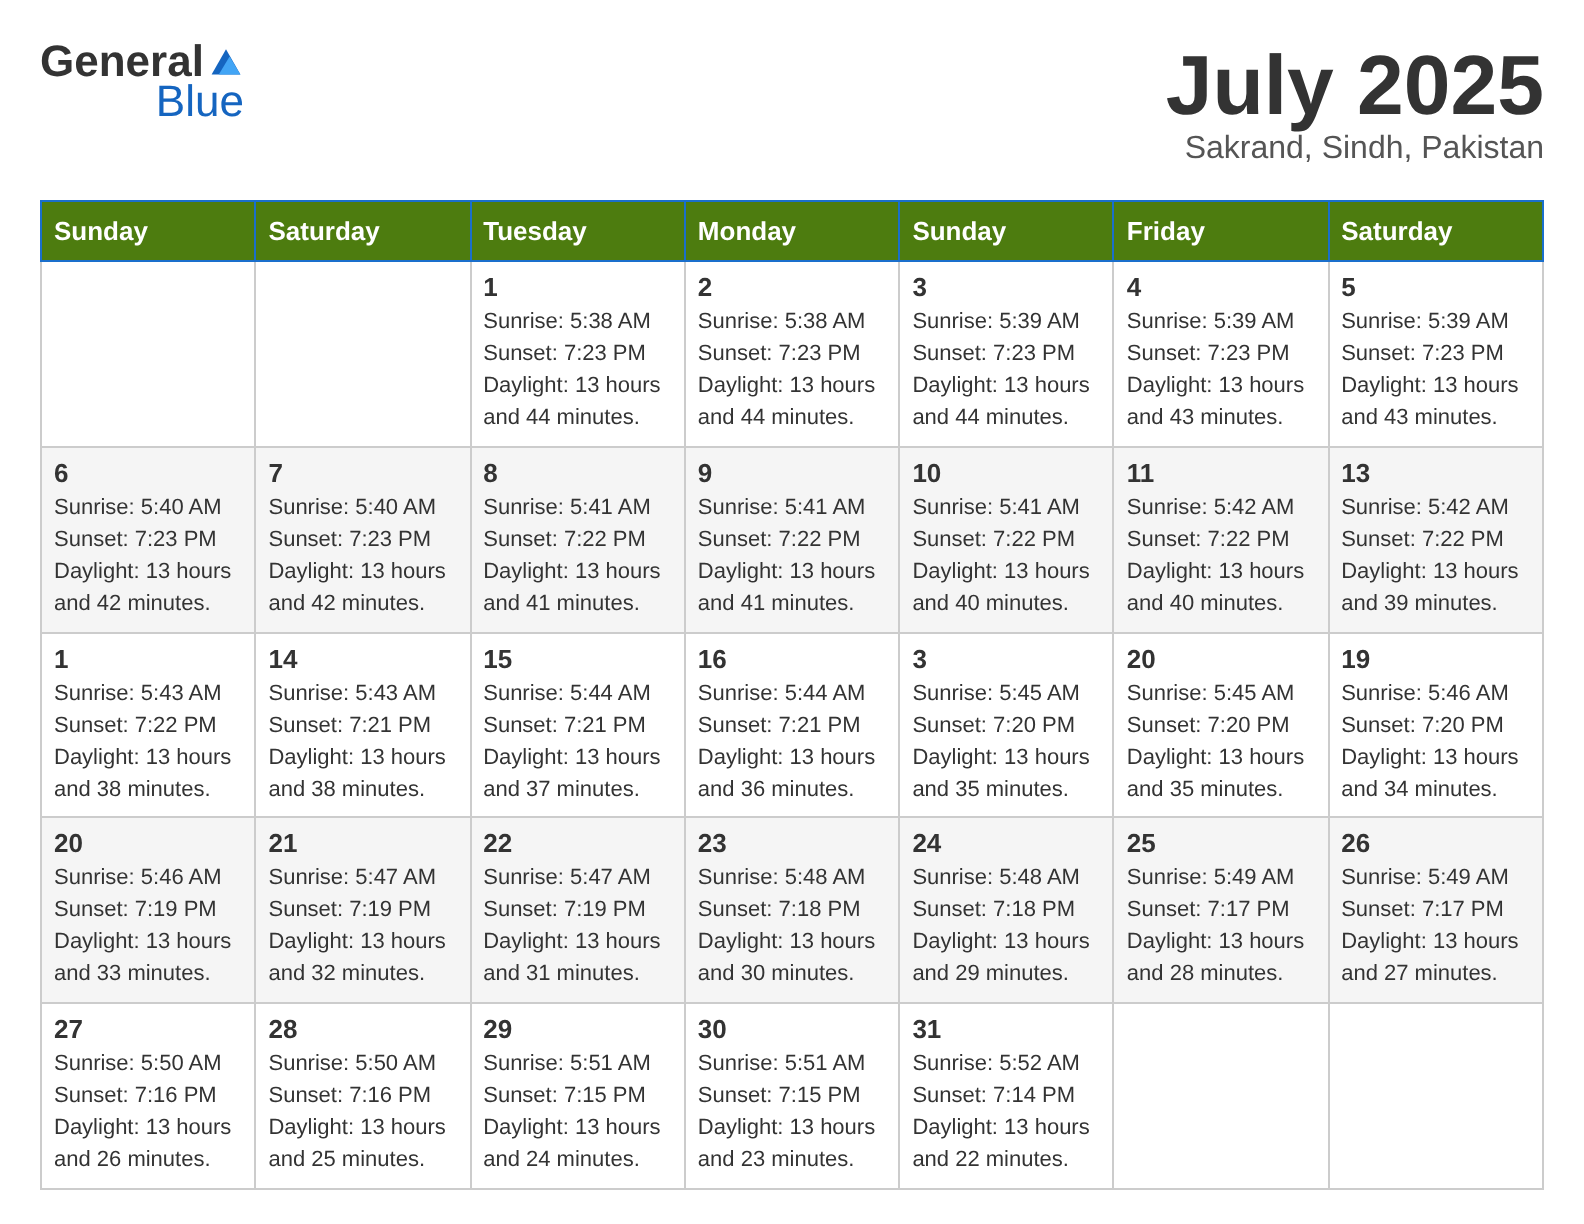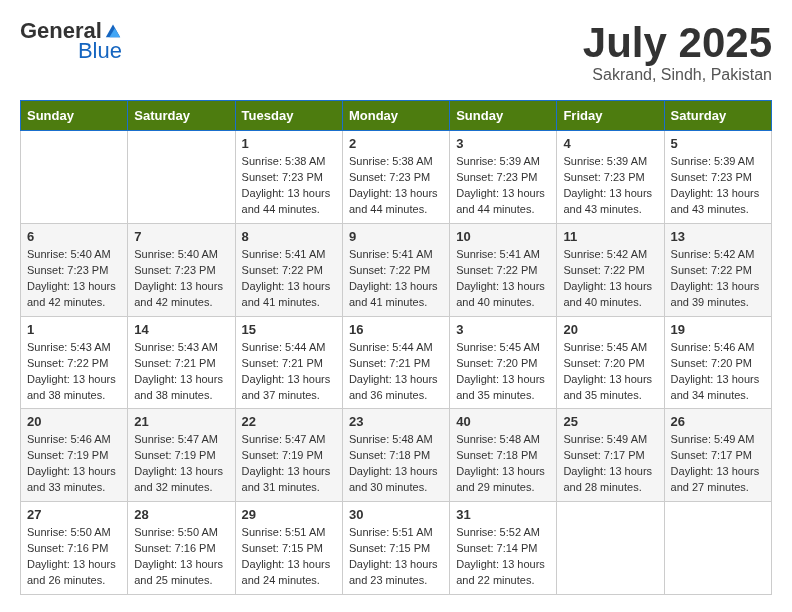--- a/index.html
+++ b/index.html
@@ -218,21 +218,21 @@
         </td>
         <td>
           <div class="day-number">22</div>
           <div class="day-info">Sunrise: 5:47 AM<br>Sunset: 7:19 PM<br>Daylight: 13 hours and 31 minutes.</div>
         </td>
         <td>
           <div class="day-number">23</div>
           <div class="day-info">Sunrise: 5:48 AM<br>Sunset: 7:18 PM<br>Daylight: 13 hours and 30 minutes.</div>
         </td>
         <td>
-          <div class="day-number">40</div>
+          <div class="day-number">24</div>
           <div class="day-info">Sunrise: 5:48 AM<br>Sunset: 7:18 PM<br>Daylight: 13 hours and 29 minutes.</div>
         </td>
         <td>
           <div class="day-number">25</div>
           <div class="day-info">Sunrise: 5:49 AM<br>Sunset: 7:17 PM<br>Daylight: 13 hours and 28 minutes.</div>
         </td>
         <td>
           <div class="day-number">26</div>
           <div class="day-info">Sunrise: 5:49 AM<br>Sunset: 7:17 PM<br>Daylight: 13 hours and 27 minutes.</div>
         </td>

